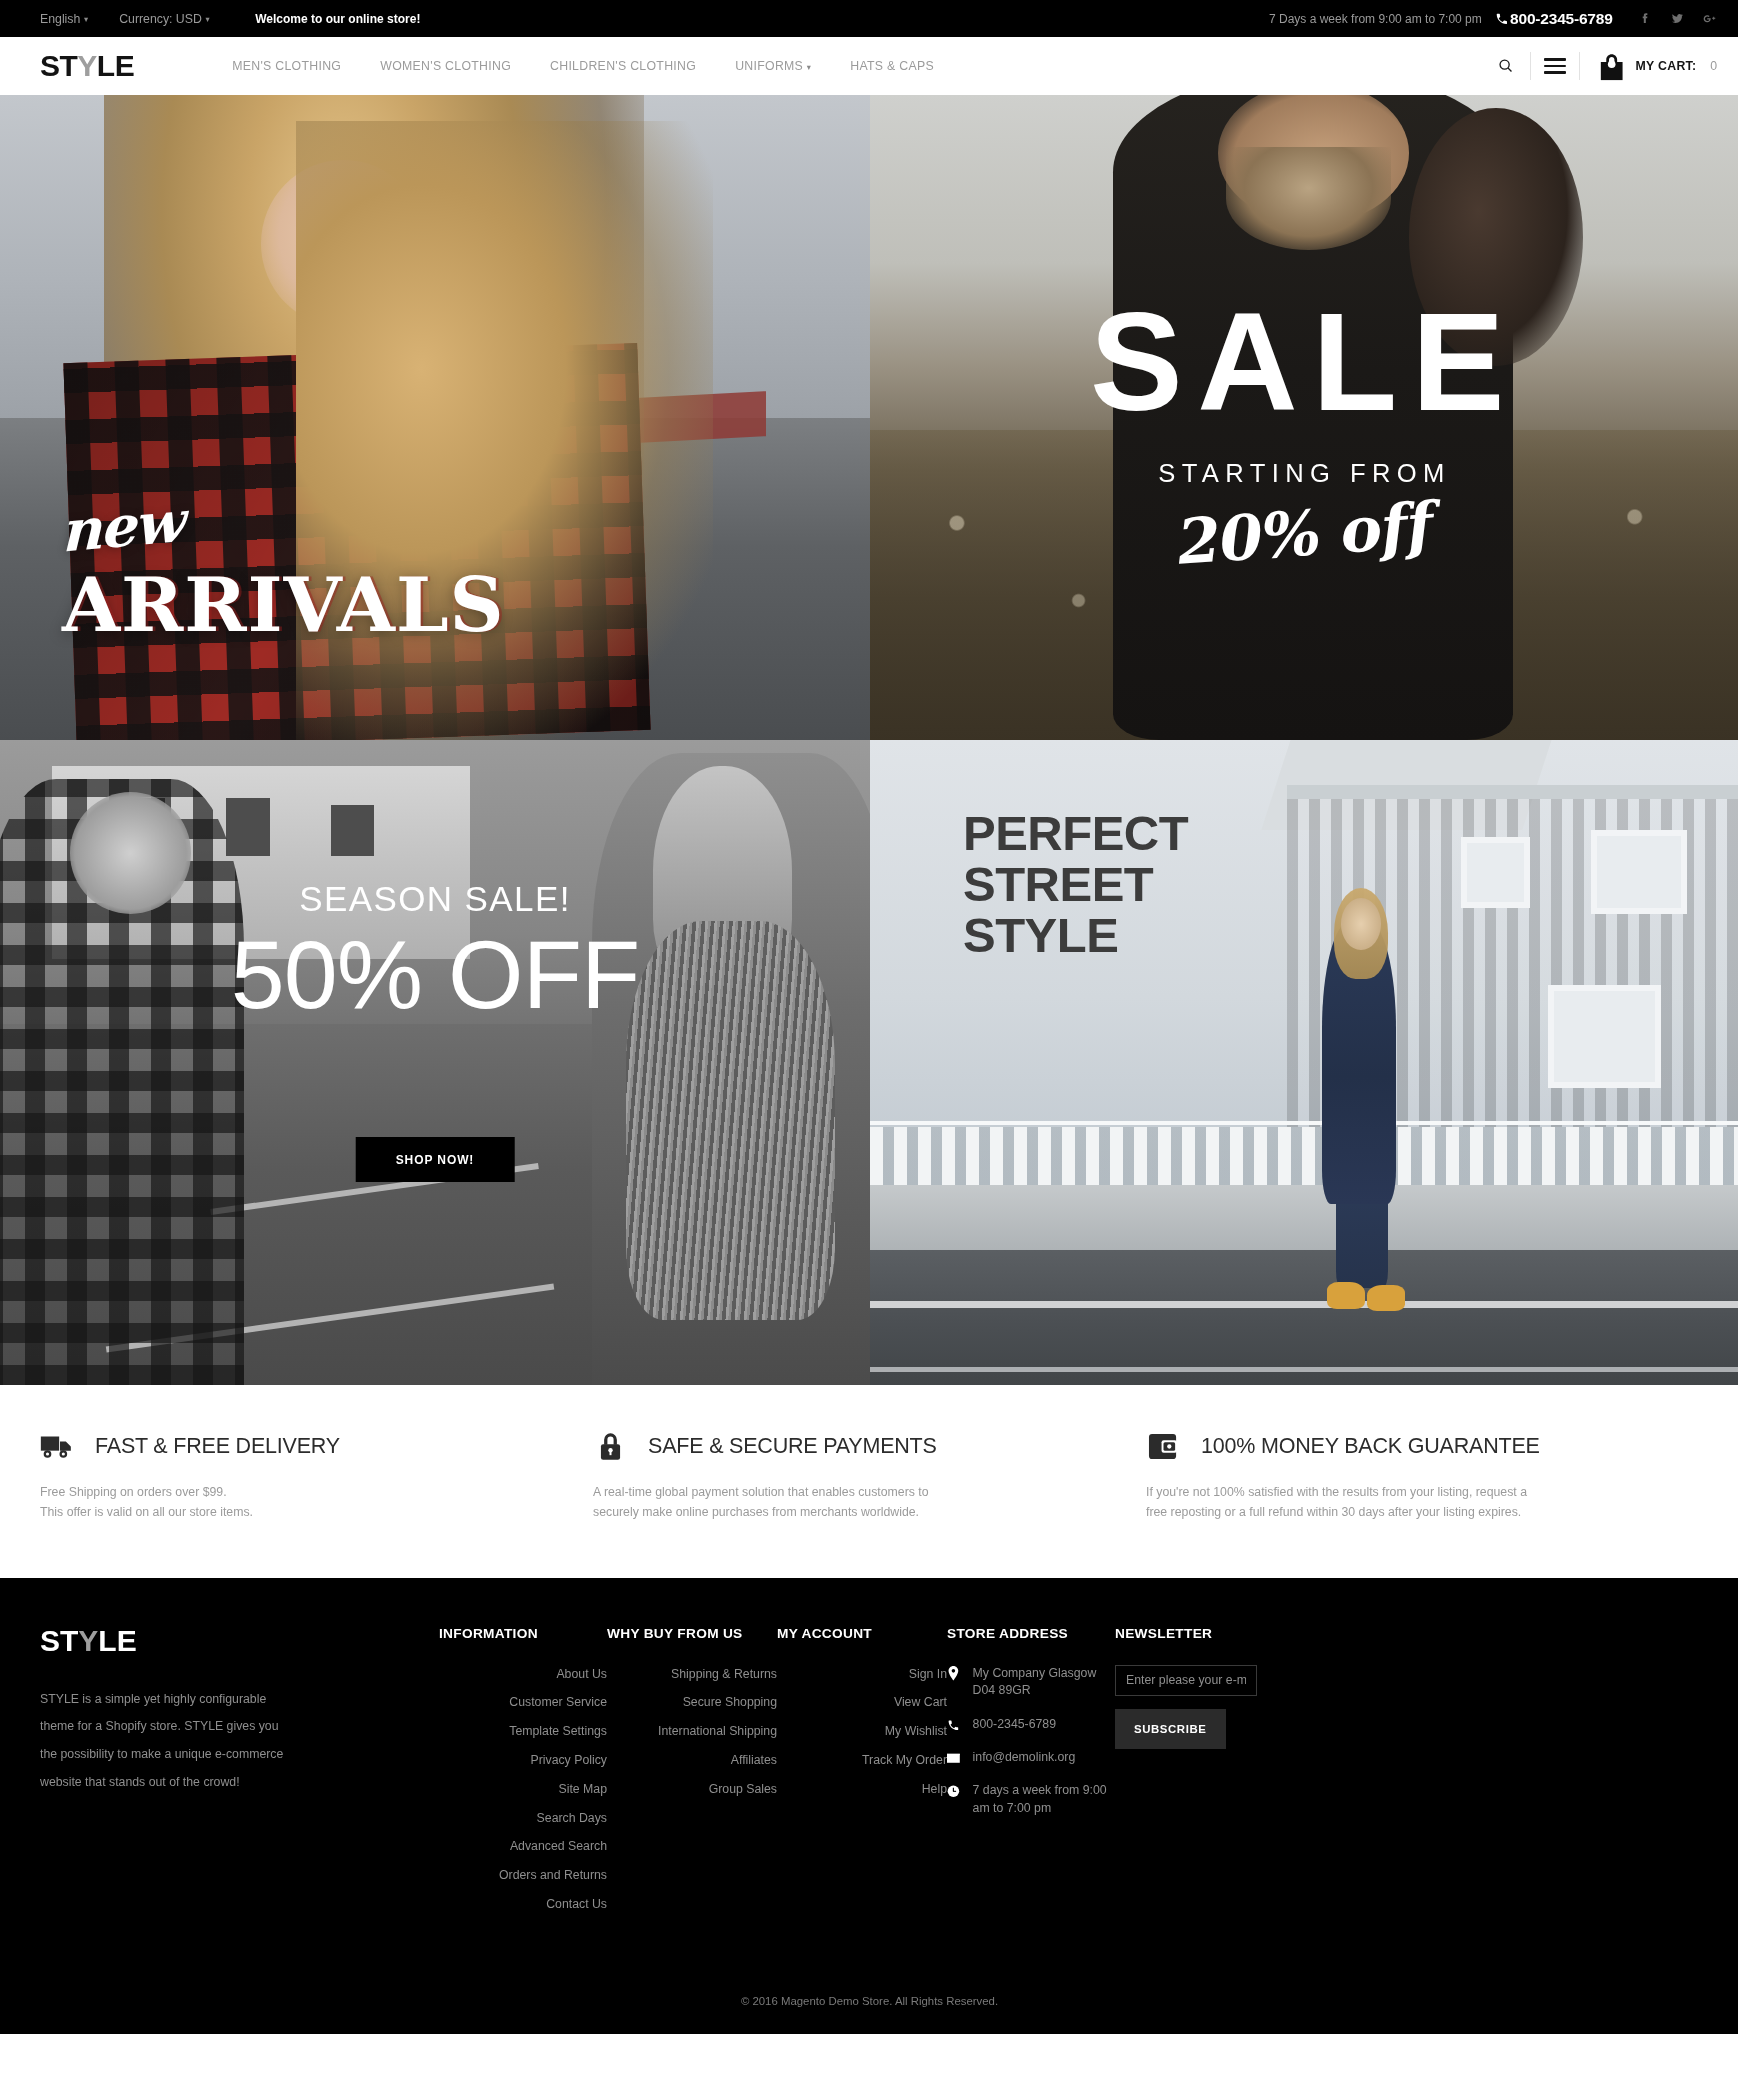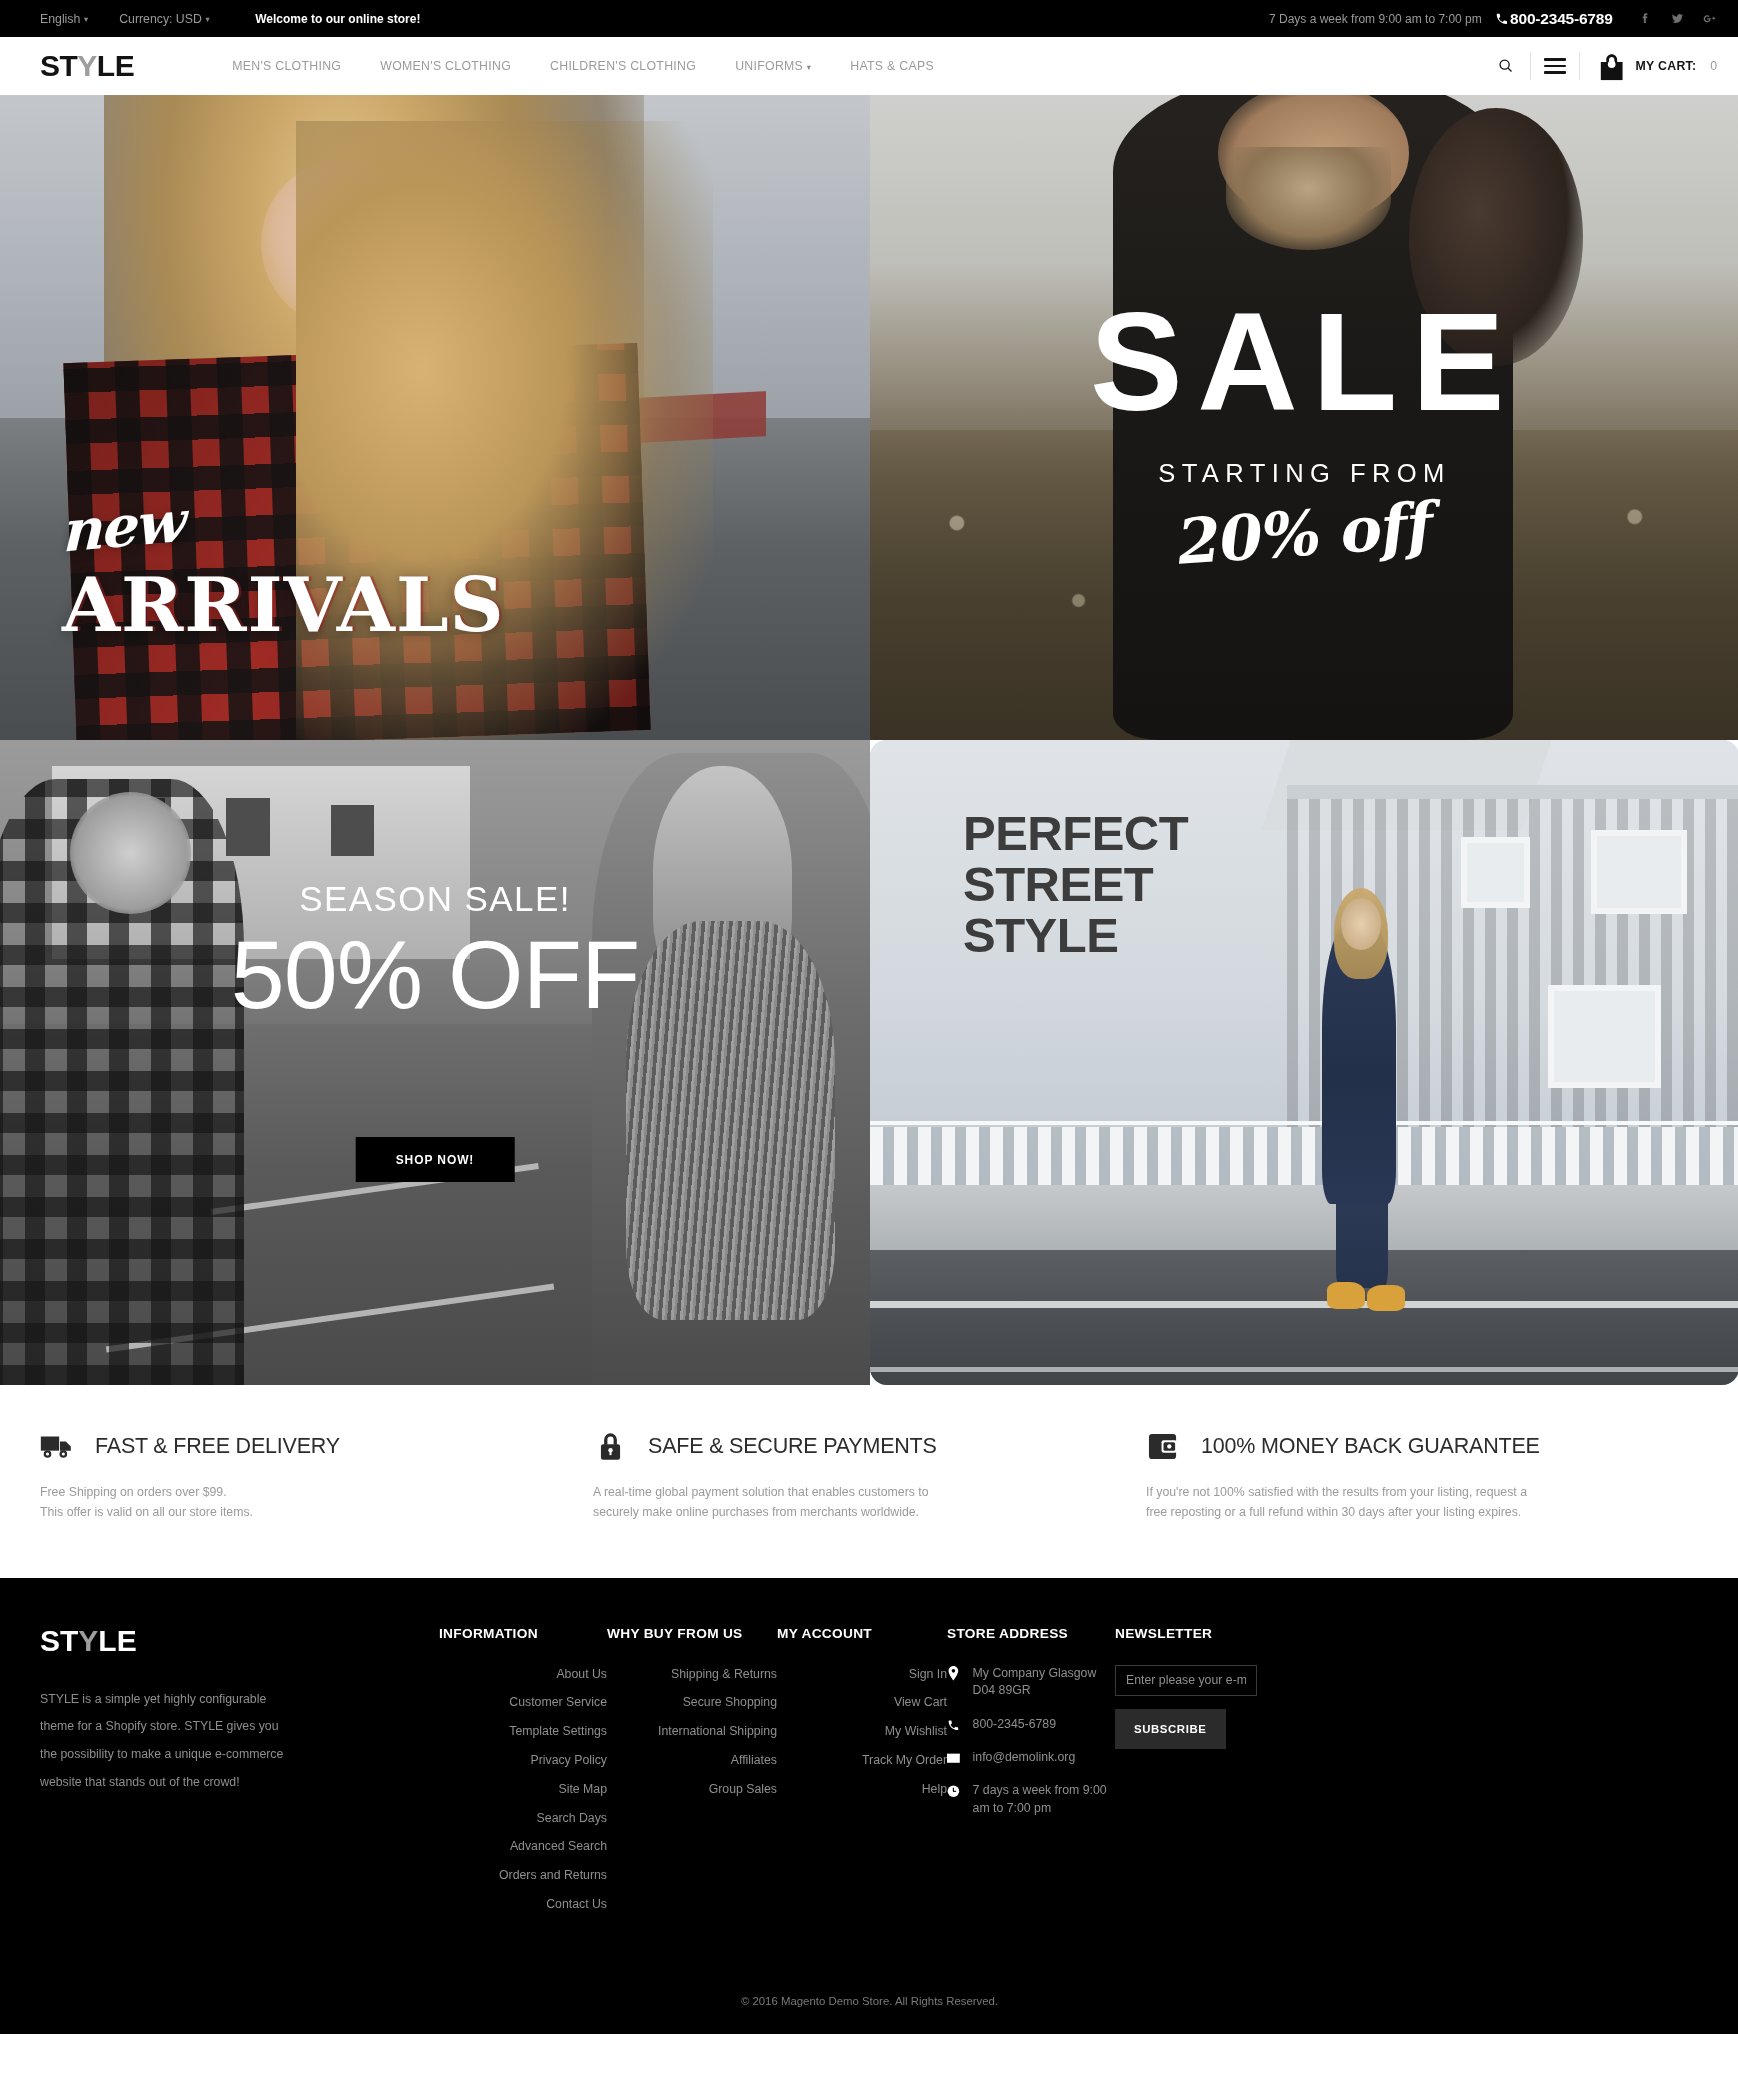--- a/index.html
+++ b/index.html
@@ -197,21 +197,21 @@
     position:absolute; left:50%; transform:translateX(-50%); top:179px;
     font-size:97px; color:#fff; font-weight:400; letter-spacing:-0.9px; white-space:nowrap;
   }
   .shop-btn {
     position:absolute; left:50%; transform:translateX(-50%); top:397px;
     background:#000; color:#fff; font-size:12px; font-weight:bold;
     letter-spacing:0.9px; padding:15.5px 40px; border:none; cursor:pointer;
   }
 
   
-  .c4 { background:#b9c4cb;border-radius:17px; }
+  .c4 { background:#b9c4cb; }
   .c4-sky { position:absolute; inset:0; background: linear-gradient(180deg,#e0e4e8 0%,#d2d8dd 40%,#c2cad1 66%,#b3bcc4 100%); }
   .c4-house { position:absolute; right:0; top:8%; width:52%; height:52%;
      background: linear-gradient(180deg,#4e7b6f 0%,#3f6a60 50%,#34574f 100%);
      background-image: repeating-linear-gradient(90deg, rgba(0,0,0,.16) 0 11px, rgba(255,255,255,.07) 11px 22px);
   }
   .c4-roofline { position:absolute; right:0; top:7%; width:52%; height:2.2%; background:#c9cfd2;}
   .c4-gable { position:absolute; right:23%; top:-2%; width:30%; height:16%;
      background:#d9dde0; transform: skewX(-18deg); }
   .c4-window { position:absolute; background:#e8ecef; border:6.4px solid #f2f4f6; }
   .c4-fence { position:absolute; left:0; right:0; top:60%; height:9%;

